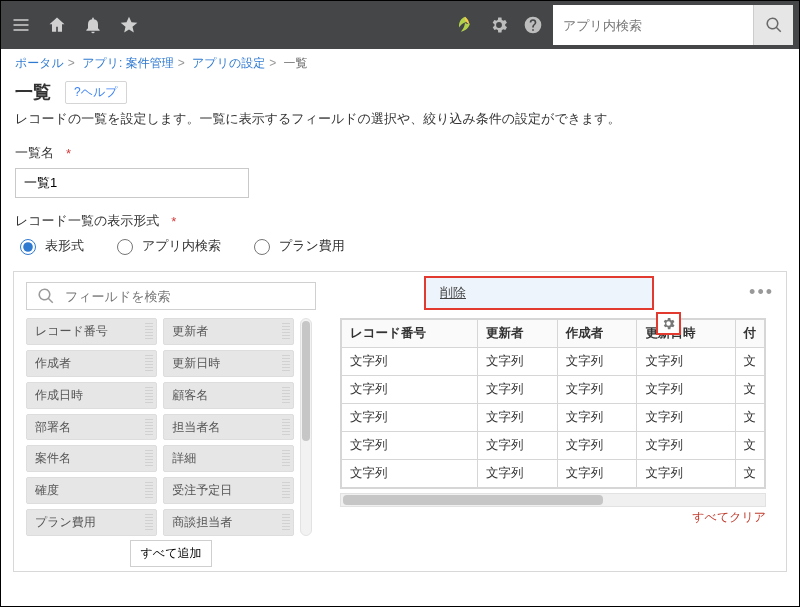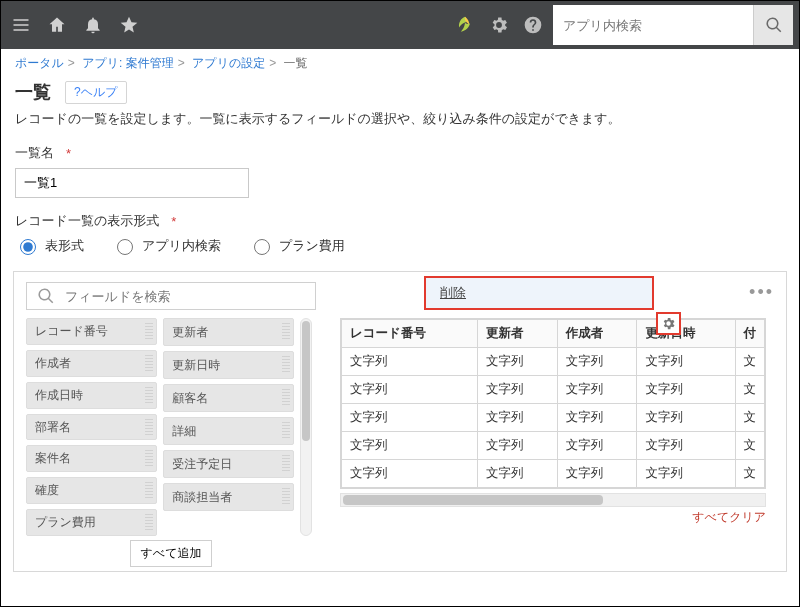--- a/index.html
+++ b/index.html
@@ -212,20 +212,21 @@
             <div class="fitem">作成日時</div>
             <div class="fitem">部署名</div>
             <div class="fitem">案件名</div>
             <div class="fitem">確度</div>
             <div class="fitem">プラン費用</div>
           </div>
         <div class="fcol" id="flist-right">
             <div class="fitem">更新者</div>
             <div class="fitem">更新日時</div>
             <div class="fitem">顧客名</div>
+            <div class="fitem">担当者名</div>
             <div class="fitem">詳細</div>
             <div class="fitem">受注予定日</div>
             <div class="fitem">商談担当者</div>
           </div>
         <div class="vscroll">
             <div class="thumb"></div>
           </div>
       </div>
       <div class="addall">
         <button>すべて追加</button>

